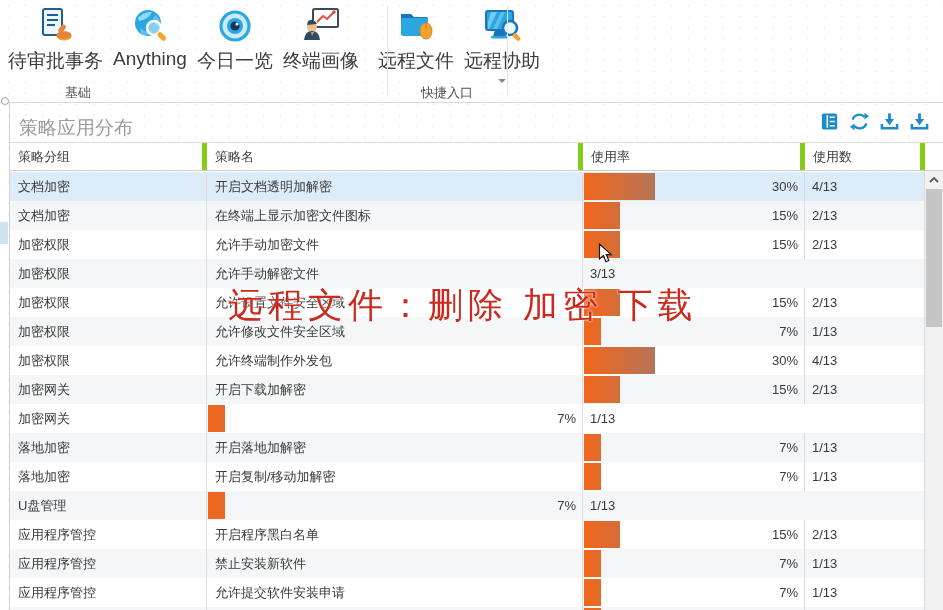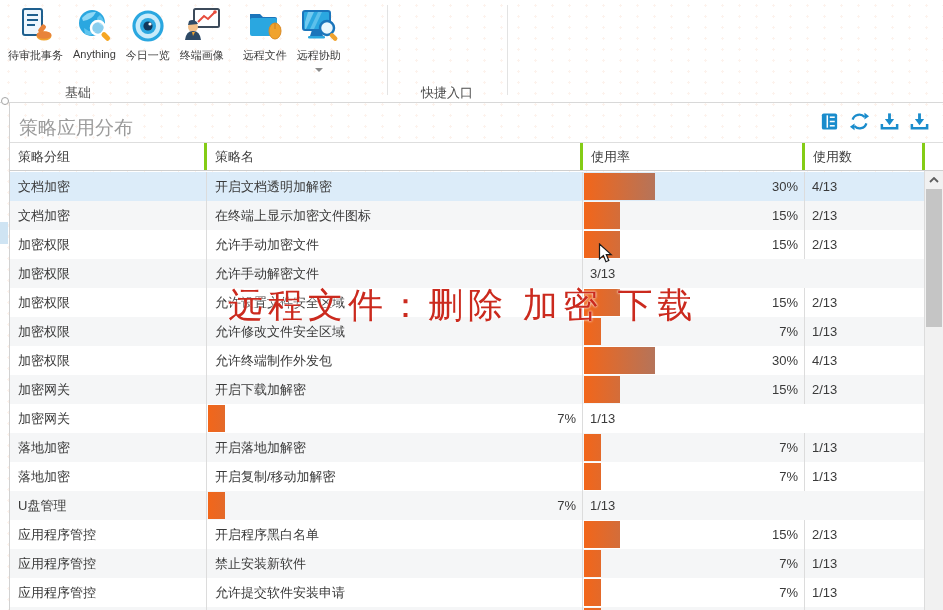--- a/index.html
+++ b/index.html
@@ -7,38 +7,38 @@
     font-family:"Liberation Sans","DejaVu Sans",sans-serif;
     background-image:radial-gradient(circle,rgba(242,178,142,0.16) 1px,transparent 1.4px);
     background-size:17px 11px;}
   
   .ribbon{position:absolute;top:0;left:0;width:943px;height:102px;border-bottom:1px solid #d8d8d8;}
   .ribbon-items{position:absolute;top:2px;left:3px;display:flex;align-items:flex-start;}
   .ritem{height:78px;padding:3px 5px 0;text-align:center;cursor:pointer;}
   .ritem.gap{margin-left:9px;}
   .ricon{width:40px;height:40px;margin:1px auto 0;}
   .ricon svg{width:40px;height:40px;display:block;}
-  .rlabel{font-size:11px;color:#3c3c3c;margin-top:2px;white-space:nowrap;}
+  .rlabel{font-size:19px;color:#3c3c3c;margin-top:2px;white-space:nowrap;}
   .rdrop{width:0;height:0;border:4px solid transparent;border-top-color:#8a8a8a;margin:5px auto 0;}
   .rdivider{position:absolute;top:5px;height:90px;width:1px;background:#e3e3e3;}
   .rgroup{position:absolute;top:84px;font-size:13px;color:#4d4d4d;text-align:center;white-space:nowrap;}
   
   .left-line{position:absolute;left:9px;top:103px;bottom:0;width:1px;background:#d2d2d2;}
   .split-handle{position:absolute;left:1px;top:97px;width:6px;height:6px;border:1px solid #a5a5a5;border-radius:50%;background:#fff;}
   .left-accent{position:absolute;left:0;top:222px;width:8px;height:22px;background:#cfe4f3;}
   
   .panel-head{position:absolute;left:10px;top:103px;width:933px;height:39px;border-bottom:1px solid #dedede;}
   .panel-title{position:absolute;left:9px;top:12px;font-size:19px;color:#9b9b9b;}
   .ptools{position:absolute;right:13px;top:8px;display:flex;gap:9px;}
   .ptool{width:21px;height:21px;cursor:pointer;}
   .ptool svg{width:21px;height:21px;display:block;}
   
   .thead{position:absolute;left:10px;top:143px;width:933px;height:27px;border-bottom:1px solid #cfcfcf;display:grid;
     grid-template-columns:197px 376px 222px 120px 18px;background:#fff;}
-  .th{font-size:13px;color:#3d3d3d;line-height:27px;padding-left:8px;border-right:3px solid #84cc16;overflow:hidden;white-space:nowrap;}
+  .th{font-size:13px;color:#3d3d3d;line-height:27px;padding-left:8px;border-right:5px solid #84cc16;overflow:hidden;white-space:nowrap;}
   .th.spacer{padding:0;border-right:none;}
   .tbody{position:absolute;left:10px;top:172px;width:915px;height:439px;overflow:hidden;}
   .tr{display:grid;grid-template-columns:197px 376px 222px 120px;height:29px;background:#fff;}
   .tr.odd{background:#f5f6f7;}
   .tr.sel{background:#dcecf9;}
   .td{font-size:13px;color:#3a3a3a;line-height:29px;padding-left:8px;border-right:1px solid #dcdcdc;white-space:nowrap;overflow:hidden;}
   .td.rate{position:relative;padding:0;}
   .td.count{border-right:none;padding-left:7px;}
   .bar{position:absolute;left:1px;top:1px;height:27px;}
   .pct{position:absolute;right:6px;top:0;line-height:29px;font-size:13px;color:#3a3a3a;}

